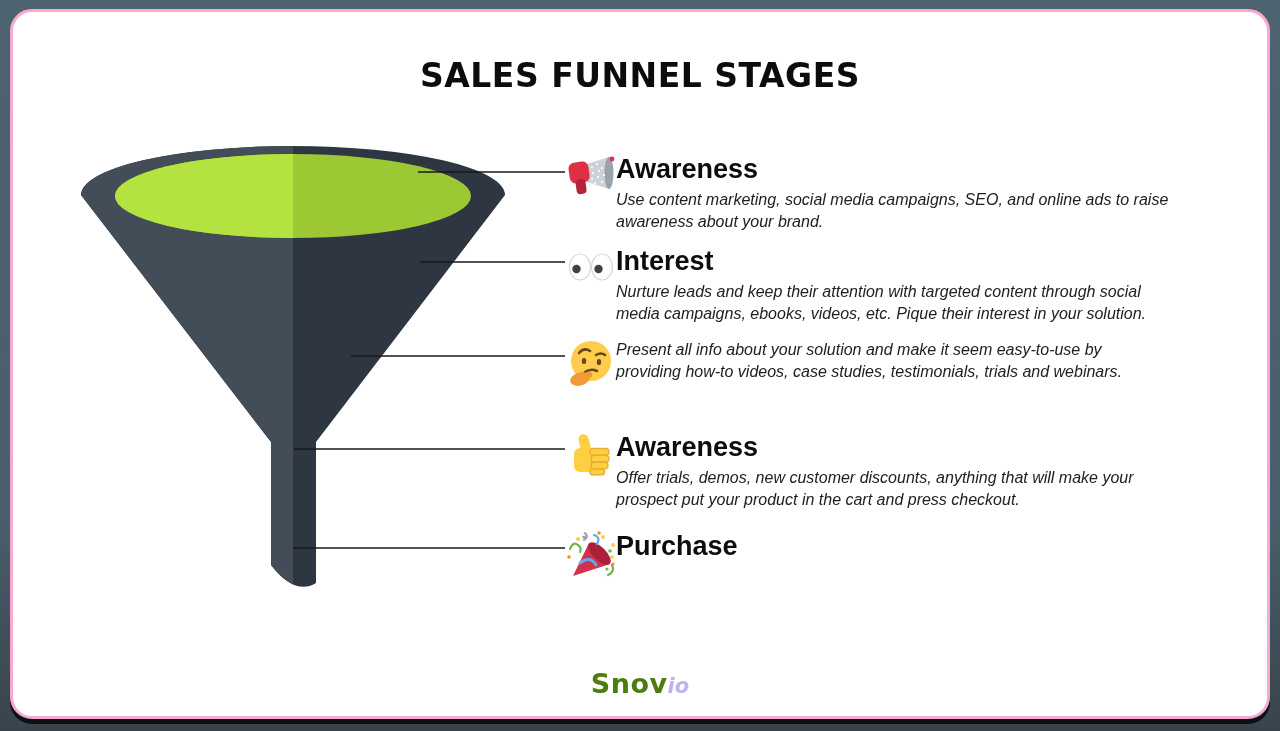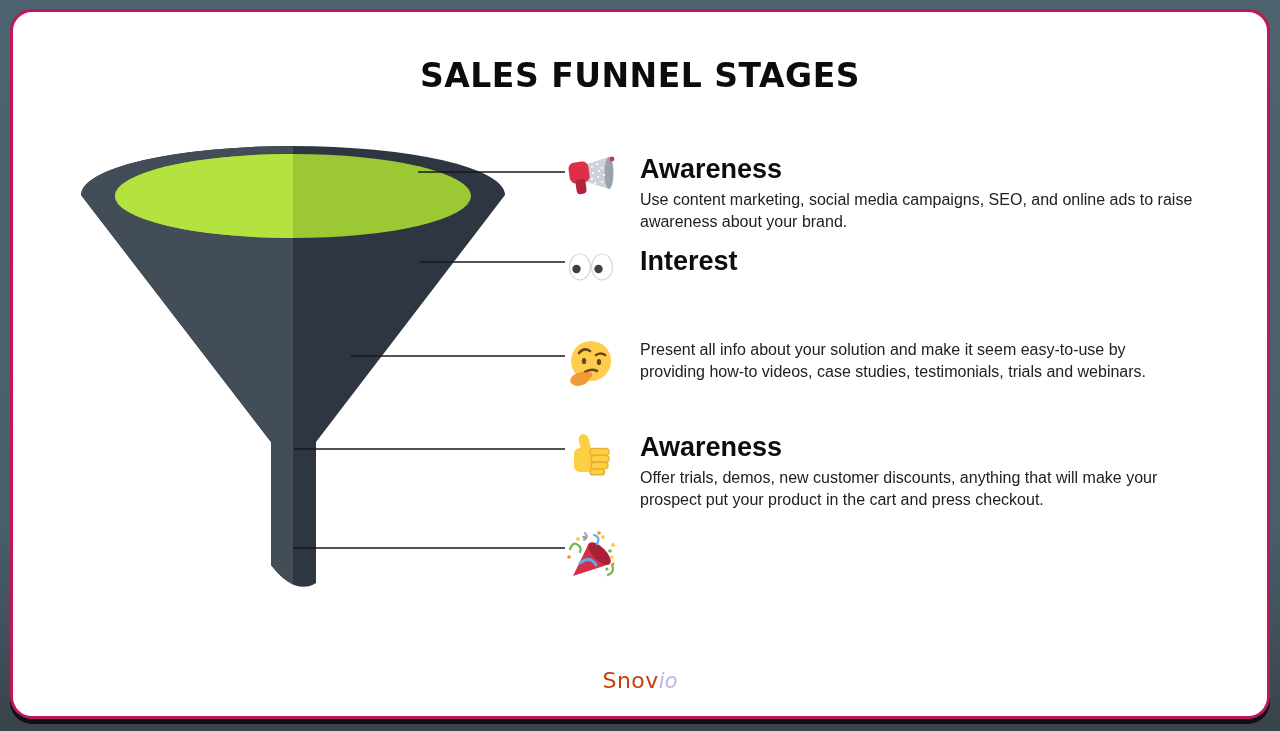--- a/index.html
+++ b/index.html
@@ -3,45 +3,45 @@
 <meta charset="utf-8">
 <style>
   html,body{margin:0;padding:0;}
   body{
     width:1280px;height:731px;position:relative;overflow:hidden;
     background:linear-gradient(180deg,#4d6470 0%,#49606c 70%,#39434b 100%);
     font-family:"Liberation Sans",sans-serif;
   }
   .card{
     position:absolute;left:10px;top:9px;width:1254px;height:704px;
-    background:#ffffff;border:3px solid #be185d;border-radius:22px;
+    background:#ffffff;border:3px solid #f9a8d4;border-radius:22px;
     box-shadow:0 5px 0 rgba(8,10,12,.88);
   }
   .title{
     position:absolute;top:44px;left:0;width:100%;text-align:center;
     font-family:"DejaVu Sans",sans-serif;font-weight:800;font-size:33px;
     letter-spacing:.5px;color:#0c0c0c;
   }
   .funnel-svg{position:absolute;left:40px;top:110px;}
-  .stage{position:absolute;left:553px;display:flex;gap:24px;}
+  .stage{position:absolute;left:553px;display:flex;}
   .icon-box{width:50px;flex:0 0 50px;margin-top:2px;}
   .stage-name{
     font-family:"Liberation Sans",sans-serif;font-weight:700;font-size:27px;
     line-height:34px;color:#0d0d0d;
   }
   .stage-desc{
     margin-top:3px;width:616px;white-space:pre-line;
-    font-size:16px;line-height:21.5px;color:#212121;
+    font-size:16px;line-height:21.5px;color:#212121;font-style:italic;
   }
   .logo{
     position:absolute;top:656px;left:0;width:100%;text-align:center;
     font-family:"DejaVu Sans",sans-serif;
   }
-  .logo-main{font-weight:400;font-size:22px;color:#c2410c;letter-spacing:.5px;}
-  .logo-suffix{font-weight:400;font-style:italic;font-size:21px;color:#bcb3f2;margin-top:36px;}
+  .logo-main{font-weight:700;font-size:27px;color:#4d7c0f;letter-spacing:.5px;}
+  .logo-suffix{font-weight:700;font-style:italic;font-size:21px;color:#bcb3f2;margin-top:36px;}
 </style>
 </head>
 <body>
 
 <div class="card">
 
   <div class="title">SALES FUNNEL STAGES</div>
 
   <svg class="funnel-svg" width="560" height="500" viewBox="40 110 560 500">
     <defs>
@@ -98,20 +98,22 @@
     <div class="icon-box">
       <svg width="50" height="44" viewBox="0 0 50 44">
         <ellipse cx="14" cy="21" rx="10.5" ry="13" fill="#ffffff" stroke="#d5d8db" stroke-width="1.2"></ellipse>
         <ellipse cx="36" cy="21" rx="10.5" ry="13" fill="#ffffff" stroke="#d5d8db" stroke-width="1.2"></ellipse>
         <circle cx="10.5" cy="23" r="4.2" fill="#3a4148"></circle>
         <circle cx="32.5" cy="23" r="4.2" fill="#3a4148"></circle>
       </svg>
     </div>
     <div>
       <div class="stage-name">Interest</div>
+      <div class="stage-desc">Nurture leads and keep their attention with targeted content through social
+media campaigns, ebooks, videos, etc. Pique their interest in your solution.</div>
     </div>
   </div>
 
   <div class="stage" style="top:324px">
     <div class="icon-box">
       <svg width="50" height="48" viewBox="0 0 50 48">
         <circle cx="25" cy="23" r="20" fill="#ffcc4d"></circle>
         <path d="M13 15 q5 -6 11 -2" stroke="#65471b" stroke-width="2.6" fill="none" stroke-linecap="round"></path>
         <path d="M30 17 q5 -3 9 0" stroke="#65471b" stroke-width="2.6" fill="none" stroke-linecap="round"></path>
         <ellipse cx="18" cy="23" rx="2.2" ry="3.1" fill="#65471b"></ellipse>
@@ -171,20 +173,21 @@
             <circle cx="41" cy="38" r="1.6"></circle>
         </g>
         <g fill="#f4900c">
           <circle cx="3" cy="26" r="1.8"></circle>
             <circle cx="33" cy="2" r="1.8"></circle>
             <circle cx="47" cy="33" r="1.6"></circle>
         </g>
       </svg>
     </div>
     <div>
+      <div class="stage-name">Purchase</div>
     </div>
   </div>
 
   <div class="logo">
     <span class="logo-main">Snov</span><span class="logo-suffix">io</span>
   </div>
 
 </div>
 
 </body></html>

